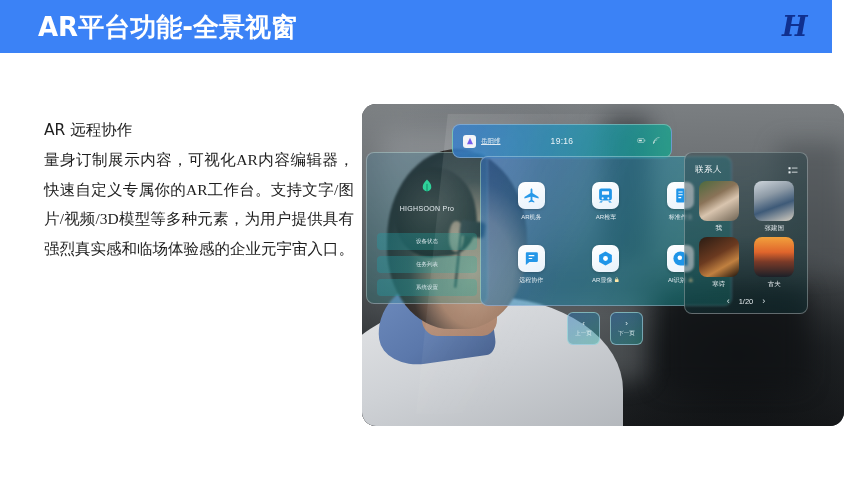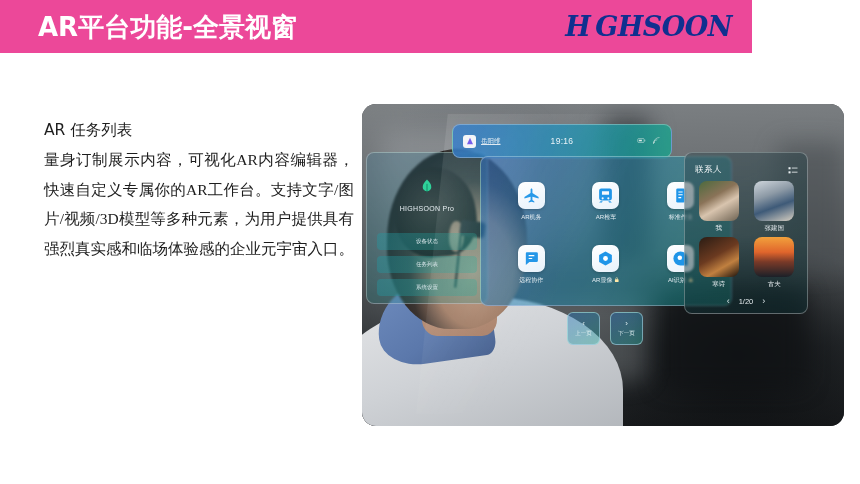--- a/index.html
+++ b/index.html
@@ -12,23 +12,23 @@
     height: 484px;
     font-family: "Liberation Sans", "DejaVu Sans", sans-serif;
     overflow: hidden;
     position: relative;
   }
 
   
   .header-bar {
     position: absolute;
     left: 0; top: 0;
-    width: 752px;
+    width: 832px;
     height: 53px;
-    background: #ec4899;
+    background: #3b82f6;
     display: flex;
     align-items: center;
     justify-content: space-between;
   }
   .header-title {
     margin-left: 38px;
     color: #ffffff;
     font-size: 26px;
     font-weight: bold;
     letter-spacing: 0px;
@@ -394,26 +394,25 @@
   }
 </style>
 </head>
 <body>
 
 <div class="header-bar">
   <div class="header-title">AR平台功能-全景视窗</div>
   <div class="brand-logo">
     <span class="brand-lead">H</span>
       <span class="brand-accent"> </span>
-      <span>GHSOON</span>
   </div>
 </div>
 
 <div class="text-column">
-  <div class="text-heading">AR 任务列表</div>
+  <div class="text-heading">AR 远程协作</div>
   <div class="text-para">量身订制展示内容，可视化AR内容编辑器，快速自定义专属你的AR工作台。支持文字/图片/视频/3D模型等多种元素，为用户提供具有强烈真实感和临场体验感的企业元宇宙入口。</div>
 </div>
 
 <div class="scene">
 
   <div class="scene-bg">
     <div class="bg-blob b1"></div>
     <div class="bg-blob b2"></div>
     <div class="bg-blob b3"></div>
     <div class="bg-blob b4"></div>

